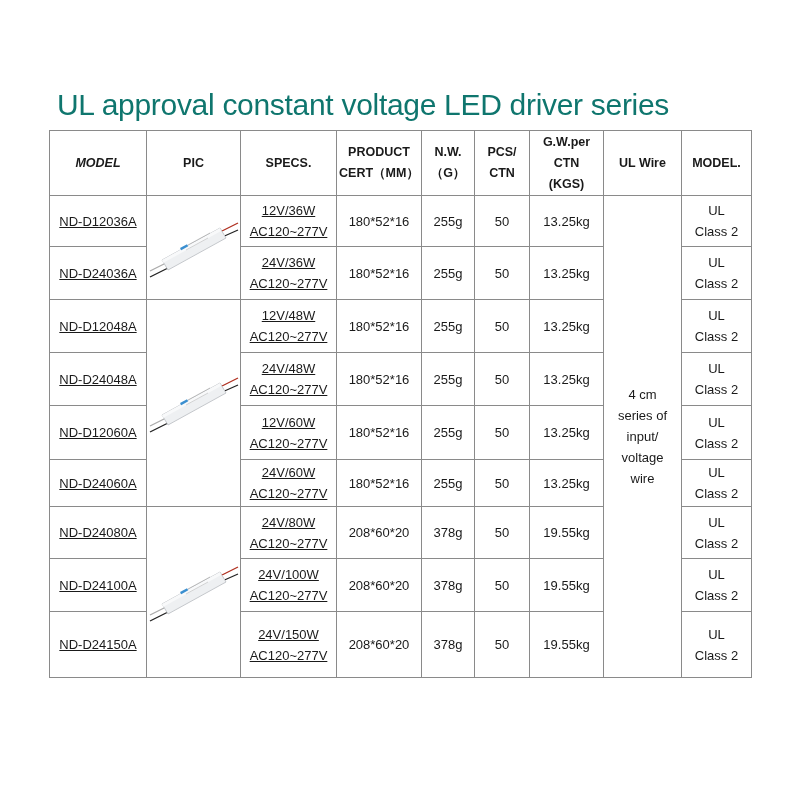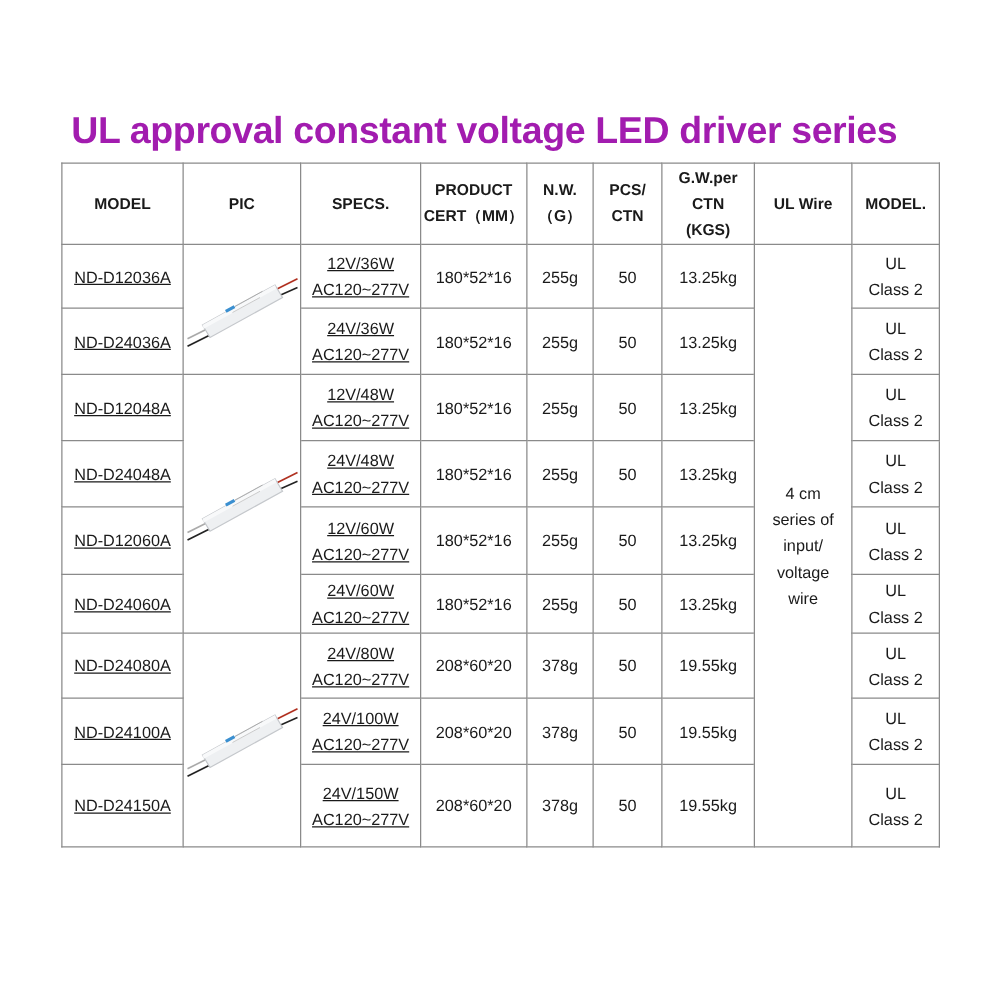--- a/index.html
+++ b/index.html
@@ -1,21 +1,21 @@
 <!DOCTYPE html>
 <html><head>
   <meta charset="utf-8">
   <style>
     html, body { margin:0; padding:0; background:#ffffff; }
     body { width:800px; height:800px; position:relative; overflow:hidden; font-family:"Liberation Sans", sans-serif; color:#111; }
-    .title { position:absolute; left:57px; top:88px; font-size:30px; font-weight:bold; letter-spacing:-0.3px; white-space:nowrap; color:#a21caf; }
+    .title { position:absolute; left:57px; top:88px; font-size:30px; font-weight:normal; letter-spacing:-0.3px; white-space:nowrap; color:#0f766e; }
     table.spec { position:absolute; left:49px; top:130px; border-collapse:collapse; table-layout:fixed; width:702px; }
     table.spec td, table.spec th { border:1px solid #8a8a8a; text-align:center; vertical-align:middle; padding:0; font-size:13px; line-height:21px; color:#1a1a1a; }
     table.spec th { font-weight:bold; font-size:12.5px; }
-    th.model-h { text-align:left; padding-left:7px; }
+    th.model-h { text-align:left; padding-left:7px;font-style:italic; }
     td.model { font-size:13px;text-decoration:underline; }
     td.spec-cell { text-align:left; padding-left:6px;text-decoration:underline; }
     .pic { display:block; margin:0 auto; }
   </style>
 </head>
 <body>
 
 <div class="title">UL approval constant voltage LED driver series</div>
 
 <table class="spec">

